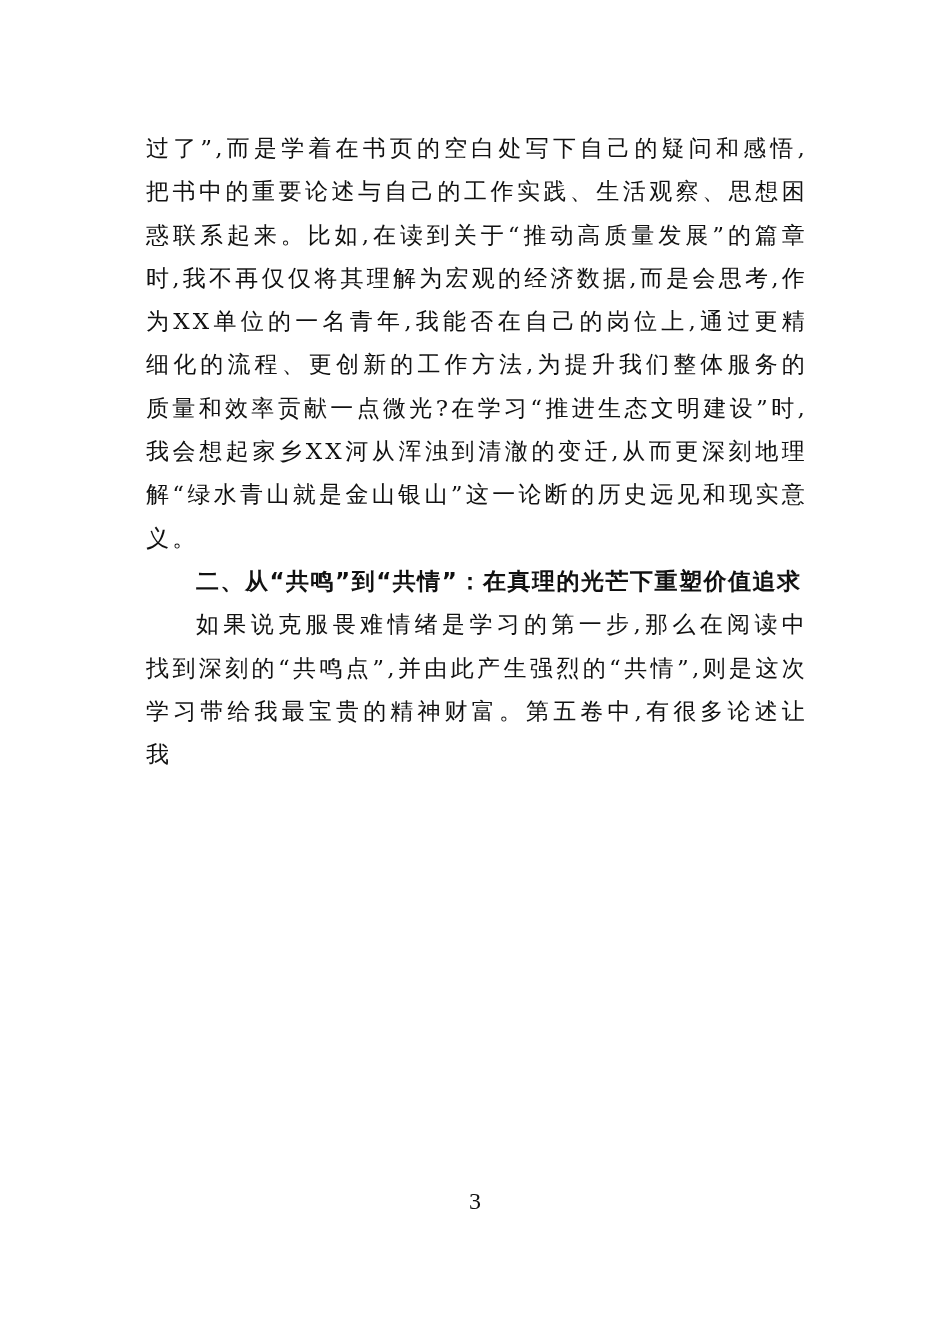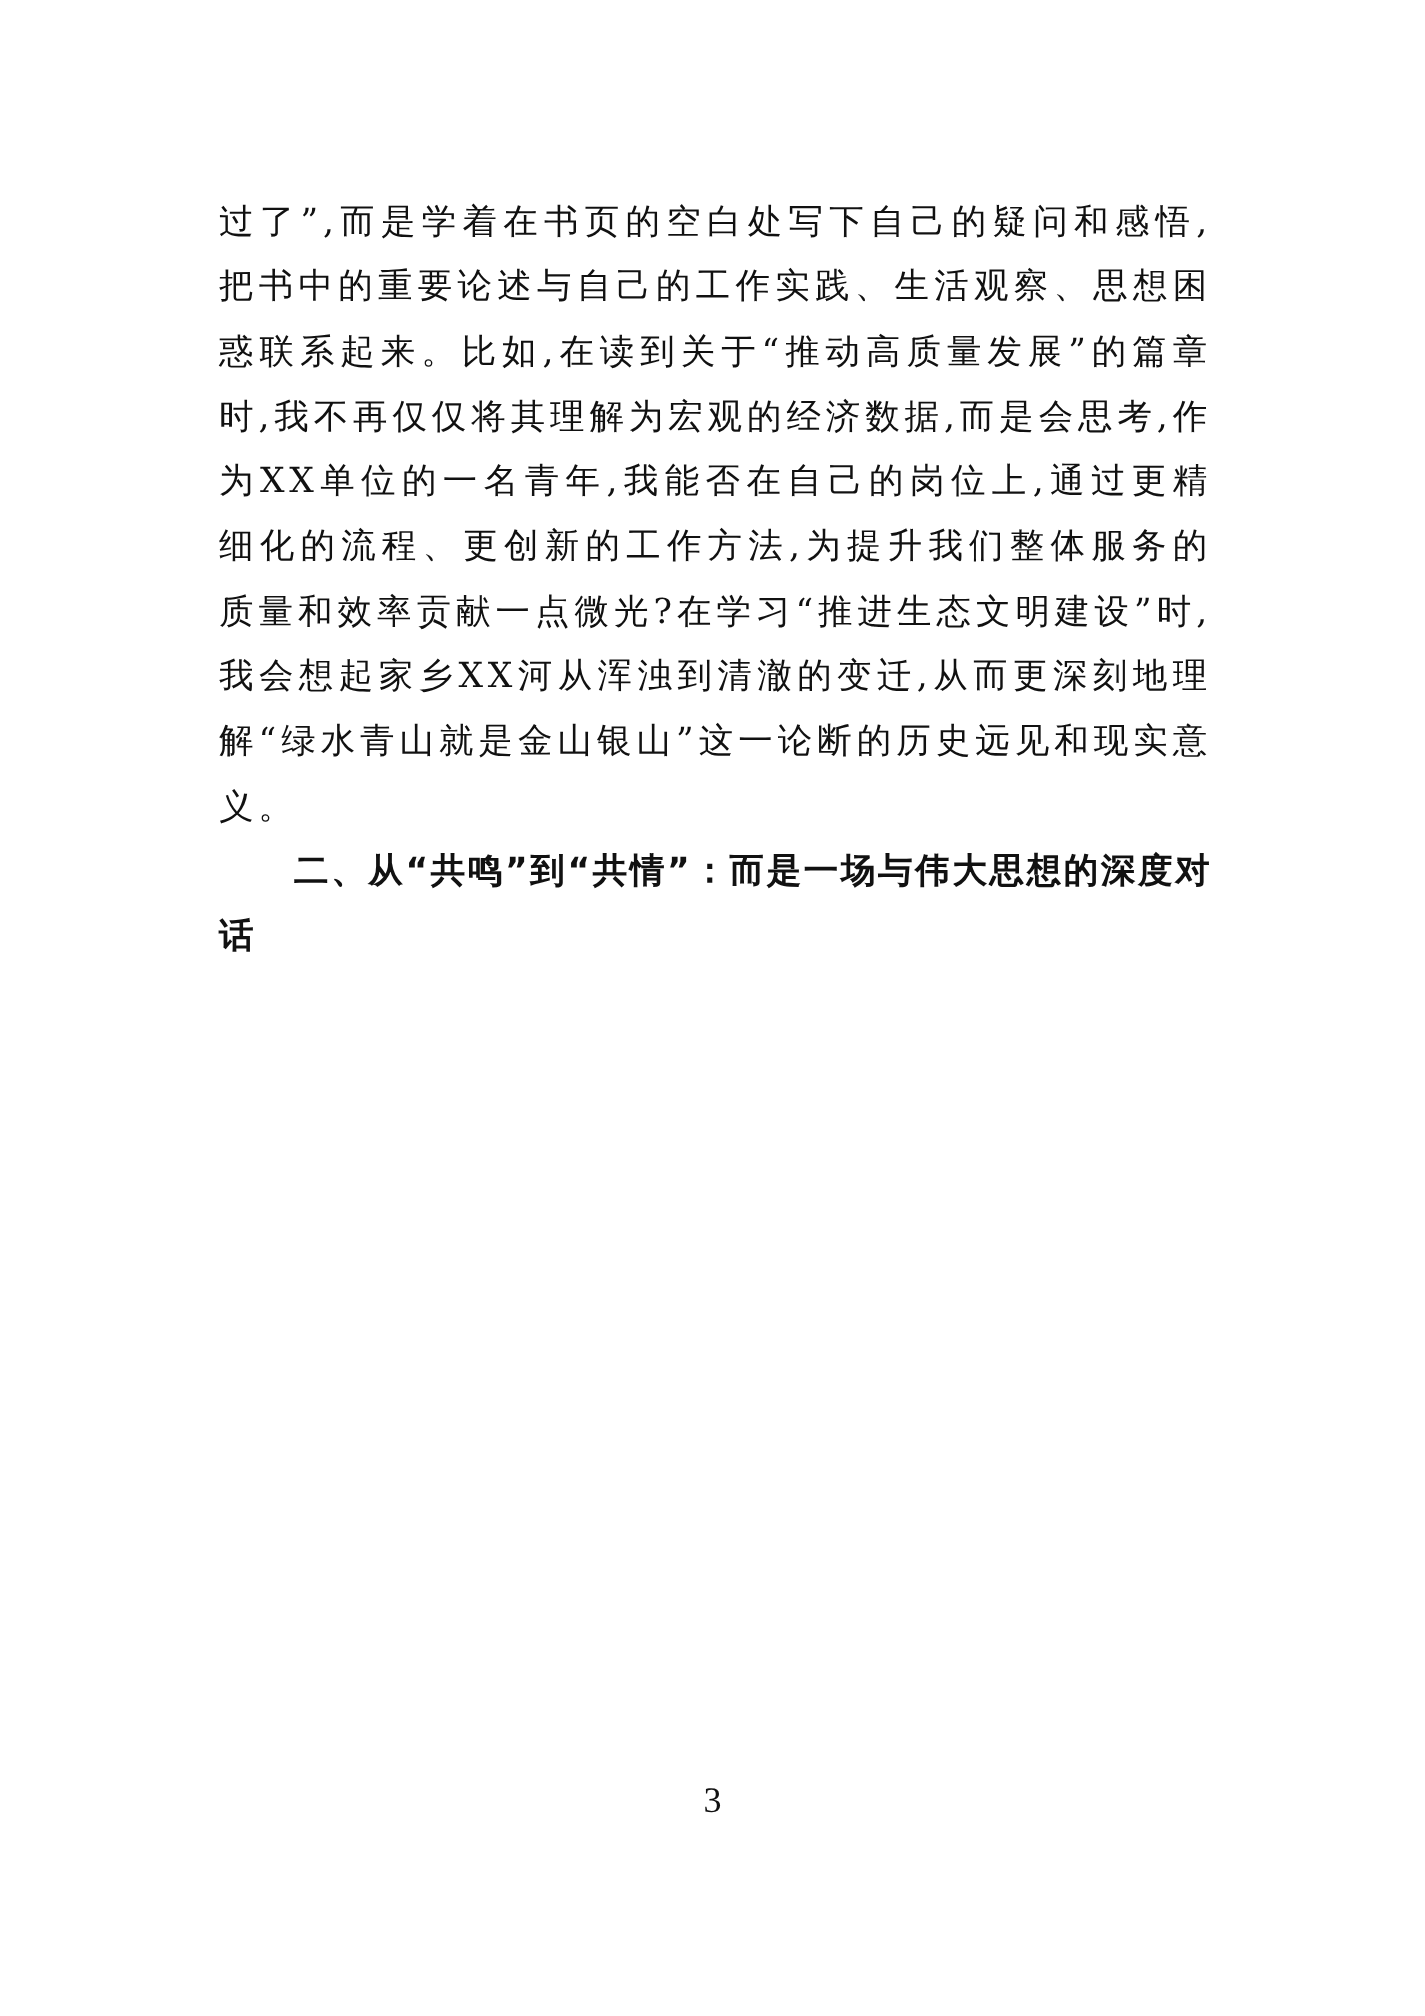--- a/index.html
+++ b/index.html
@@ -15,17 +15,18 @@
   .page-number { position:absolute; left:0; width:950px; top:1188px; text-align:center;
                  font-family:"Liberation Serif", serif; font-size:24px; }
 </style>
 </head>
 <body>
 
 <div class="page">
 
   <div class="body-text" style="top:127px;">
     <p class="p">过了”,而是学着在书页的空白处写下自己的疑问和感悟,把书中的重要论述与自己的工作实践、生活观察、思想困惑联系起来。比如,在读到关于“推动高质量发展”的篇章时,我不再仅仅将其理解为宏观的经济数据,而是会思考,作为XX单位的一名青年,我能否在自己的岗位上,通过更精细化的流程、更创新的工作方法,为提升我们整体服务的质量和效率贡献一点微光?在学习“推进生态文明建设”时,我会想起家乡XX河从浑浊到清澈的变迁,从而更深刻地理解“绿水青山就是金山银山”这一论断的历史远见和现实意义。</p>
-    <p class="heading">二、从“共鸣”到“共情”：而是一场与伟大思想的深度对话</p>
+    <p class="heading">二、从“共鸣”到“共情”：在真理的光芒下重塑价值追求</p>
+    <p class="p indent">如果说克服畏难情绪是学习的第一步,那么在阅读中找到深刻的“共鸣点”,并由此产生强烈的“共情”,则是这次学习带给我最宝贵的精神财富。第五卷中,有很多论述让我</p>
   </div>
 
   <div class="page-number">3</div>
 </div>
 
 </body></html>

